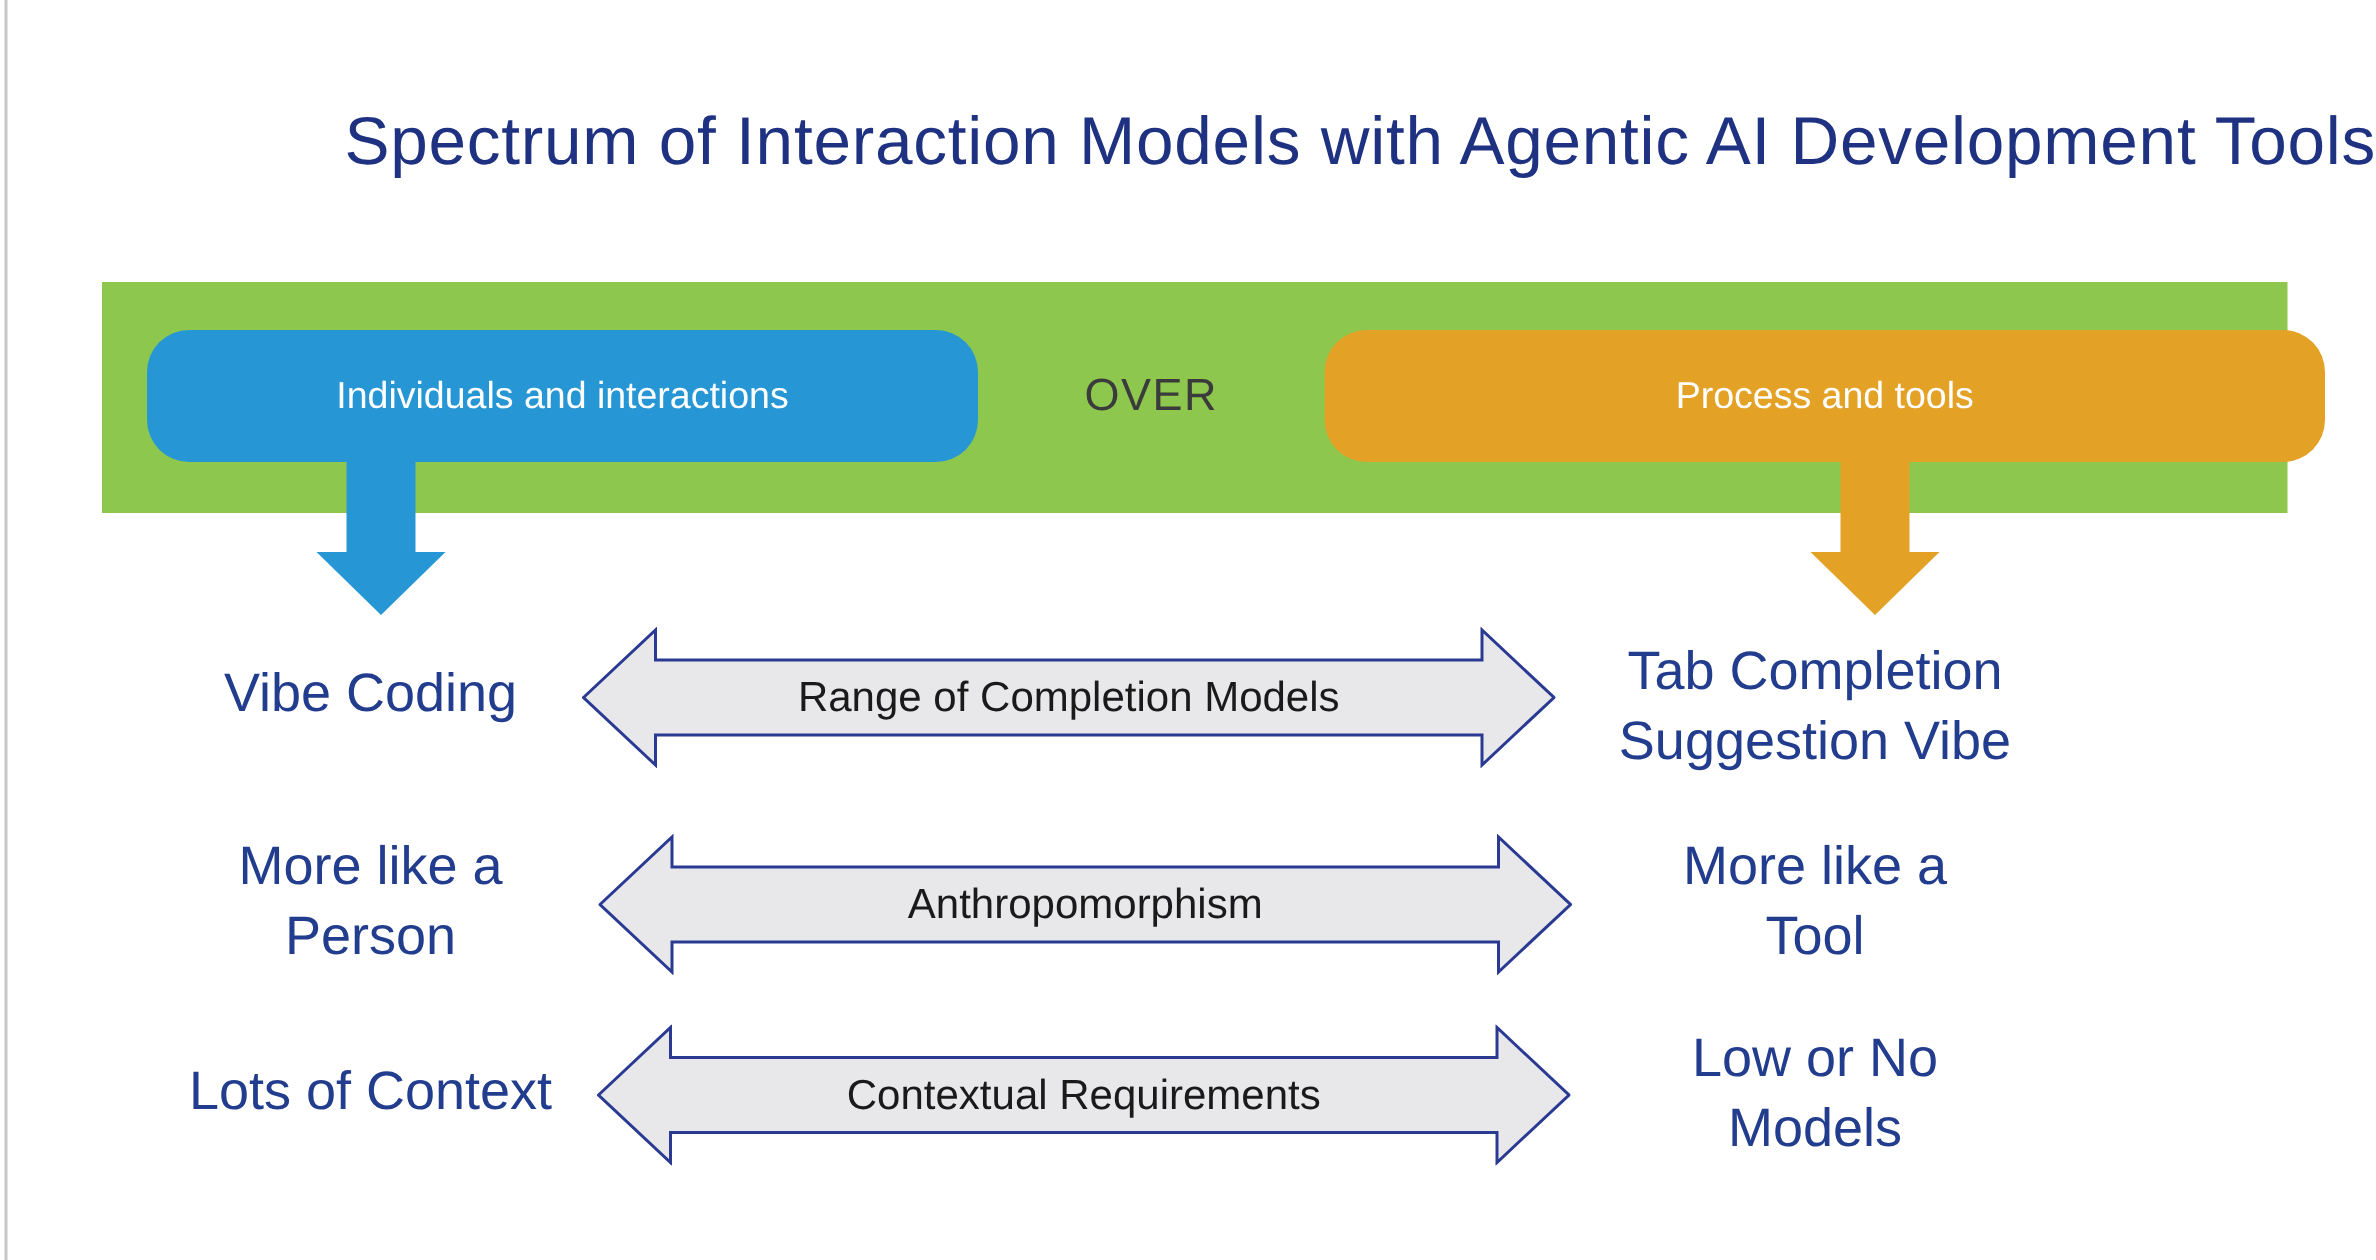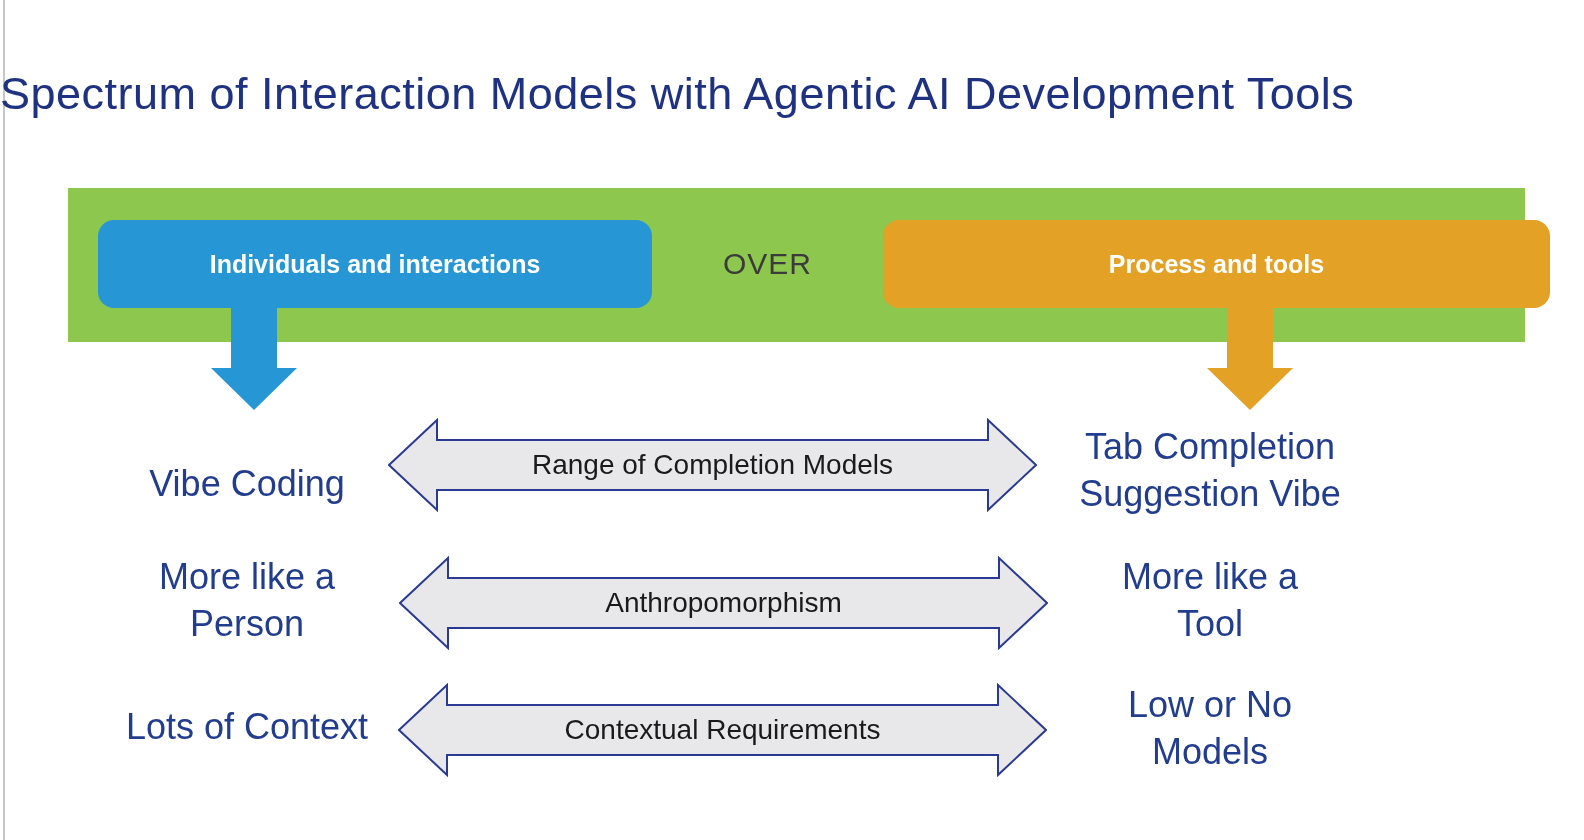--- a/index.html
+++ b/index.html
@@ -18,43 +18,43 @@
   .left-edge-line {
     position: absolute;
     left: 3px; top: 0;
     width: 2px; height: 100%;
     background: #c6c6c6;
   }
   .title {
     position: absolute;
     left: 0; top: 68px;
     width: 100%;
-    text-align: left;
+    text-align: right;
     font-size: 45px;
     font-weight: 400;
     color: #1f3282;
     letter-spacing: 0.5px;
   }
   .banner {
     position: absolute;
     left: 68px; top: 188px;
     width: 1457px; height: 154px;
     background: #8dc74e;
   }
   .pill {
     position: absolute;
     top: 220px;
     height: 88px;
-    border-radius: 16px;
+    border-radius: 28px;
     display: flex;
     align-items: center;
     justify-content: center;
     color: #ffffff;
     font-size: 25px;
-    font-weight: 700;
+    font-weight: 400;
   }
   .pill-blue { left: 98px; width: 554px; background: #2697d4; }
   .pill-orange { left: 883px; width: 667px; background: #e3a125; }
   .over-label {
     position: absolute;
     left: 652px; top: 220px;
     width: 231px; height: 88px;
     display: flex;
     align-items: center;
     justify-content: center;
@@ -90,21 +90,21 @@
   .side-label {
     position: absolute;
     text-align: center;
     font-size: 36px;
     line-height: 47px;
     color: #223c8e;
     white-space: pre-line;
   }
   .left-col { left: 57px; width: 380px; }
   .right-col { left: 1028px; width: 364px; }
-  .ll-1 { top: 460px; text-align: center; }
+  .ll-1 { top: 438px; text-align: center; }
   .ll-2 { top: 553px; }
   .ll-3 { top: 703px; }
   .rl-1 { top: 423px; }
   .rl-2 { top: 553px; }
   .rl-3 { top: 681px; }
 </style>
 </head>
 <body>
 
 <div class="page">

